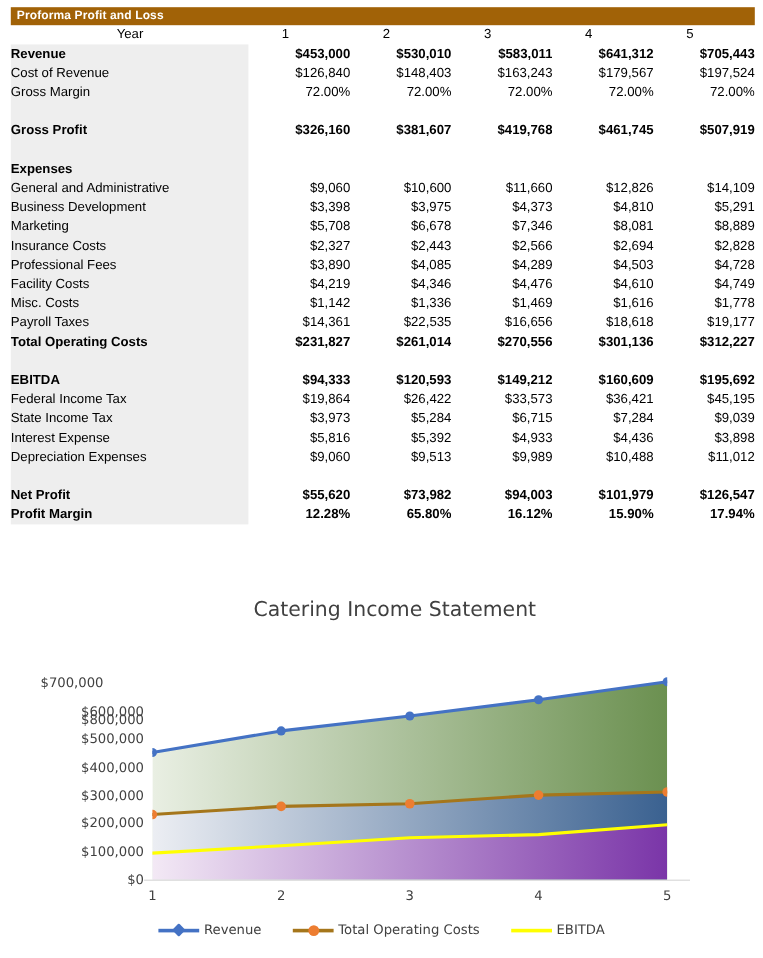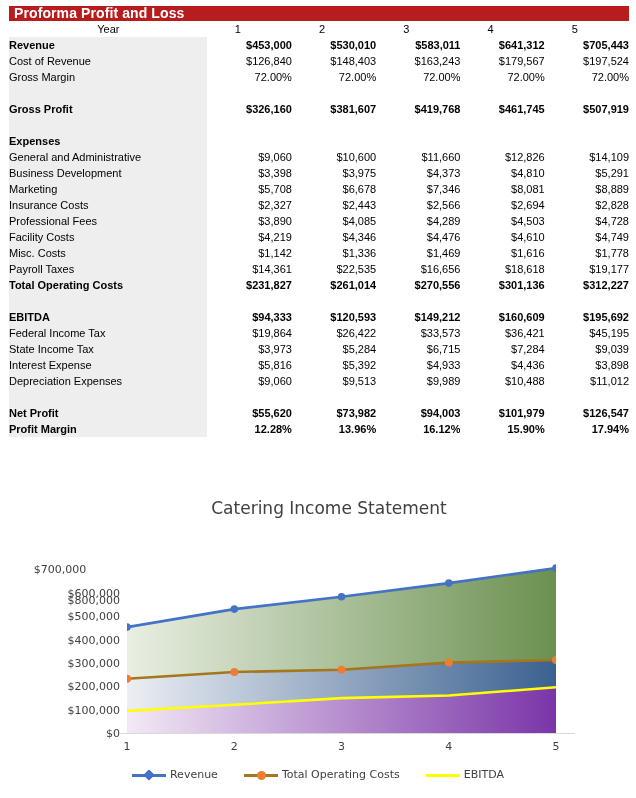--- a/index.html
+++ b/index.html
@@ -17,23 +17,23 @@
   }
 
   
   #pnl-table {
     position: absolute;
     left: 9px;
     top: 6px;
     width: 620px;
   }
   .title-bar {
-    background: #b91c1c;
+    background: #a16207;
     color: #ffffff;
-    font-size: 14px;
+    font-size: 10px;
     font-weight: bold;
     height: 15px;
     line-height: 15px;
     padding-left: 5px;
     letter-spacing: 0.1px;
   }
   .grid {
     position: relative;
   }
   
@@ -395,21 +395,21 @@
             <td class="lbl b">Net Profit</td>
             <td class="num b">$55,620</td>
             <td class="num b">$73,982</td>
             <td class="num b">$94,003</td>
             <td class="num b">$101,979</td>
             <td class="num b">$126,547</td>
           </tr>
           <tr class="">
             <td class="lbl b">Profit Margin</td>
             <td class="num b">12.28%</td>
-            <td class="num b">13.96%</td>
+            <td class="num b">65.80%</td>
             <td class="num b">16.12%</td>
             <td class="num b">15.90%</td>
             <td class="num b">17.94%</td>
           </tr>
         </tbody>
     </table>
   </div>
 </div>
 
 <div id="chart">

